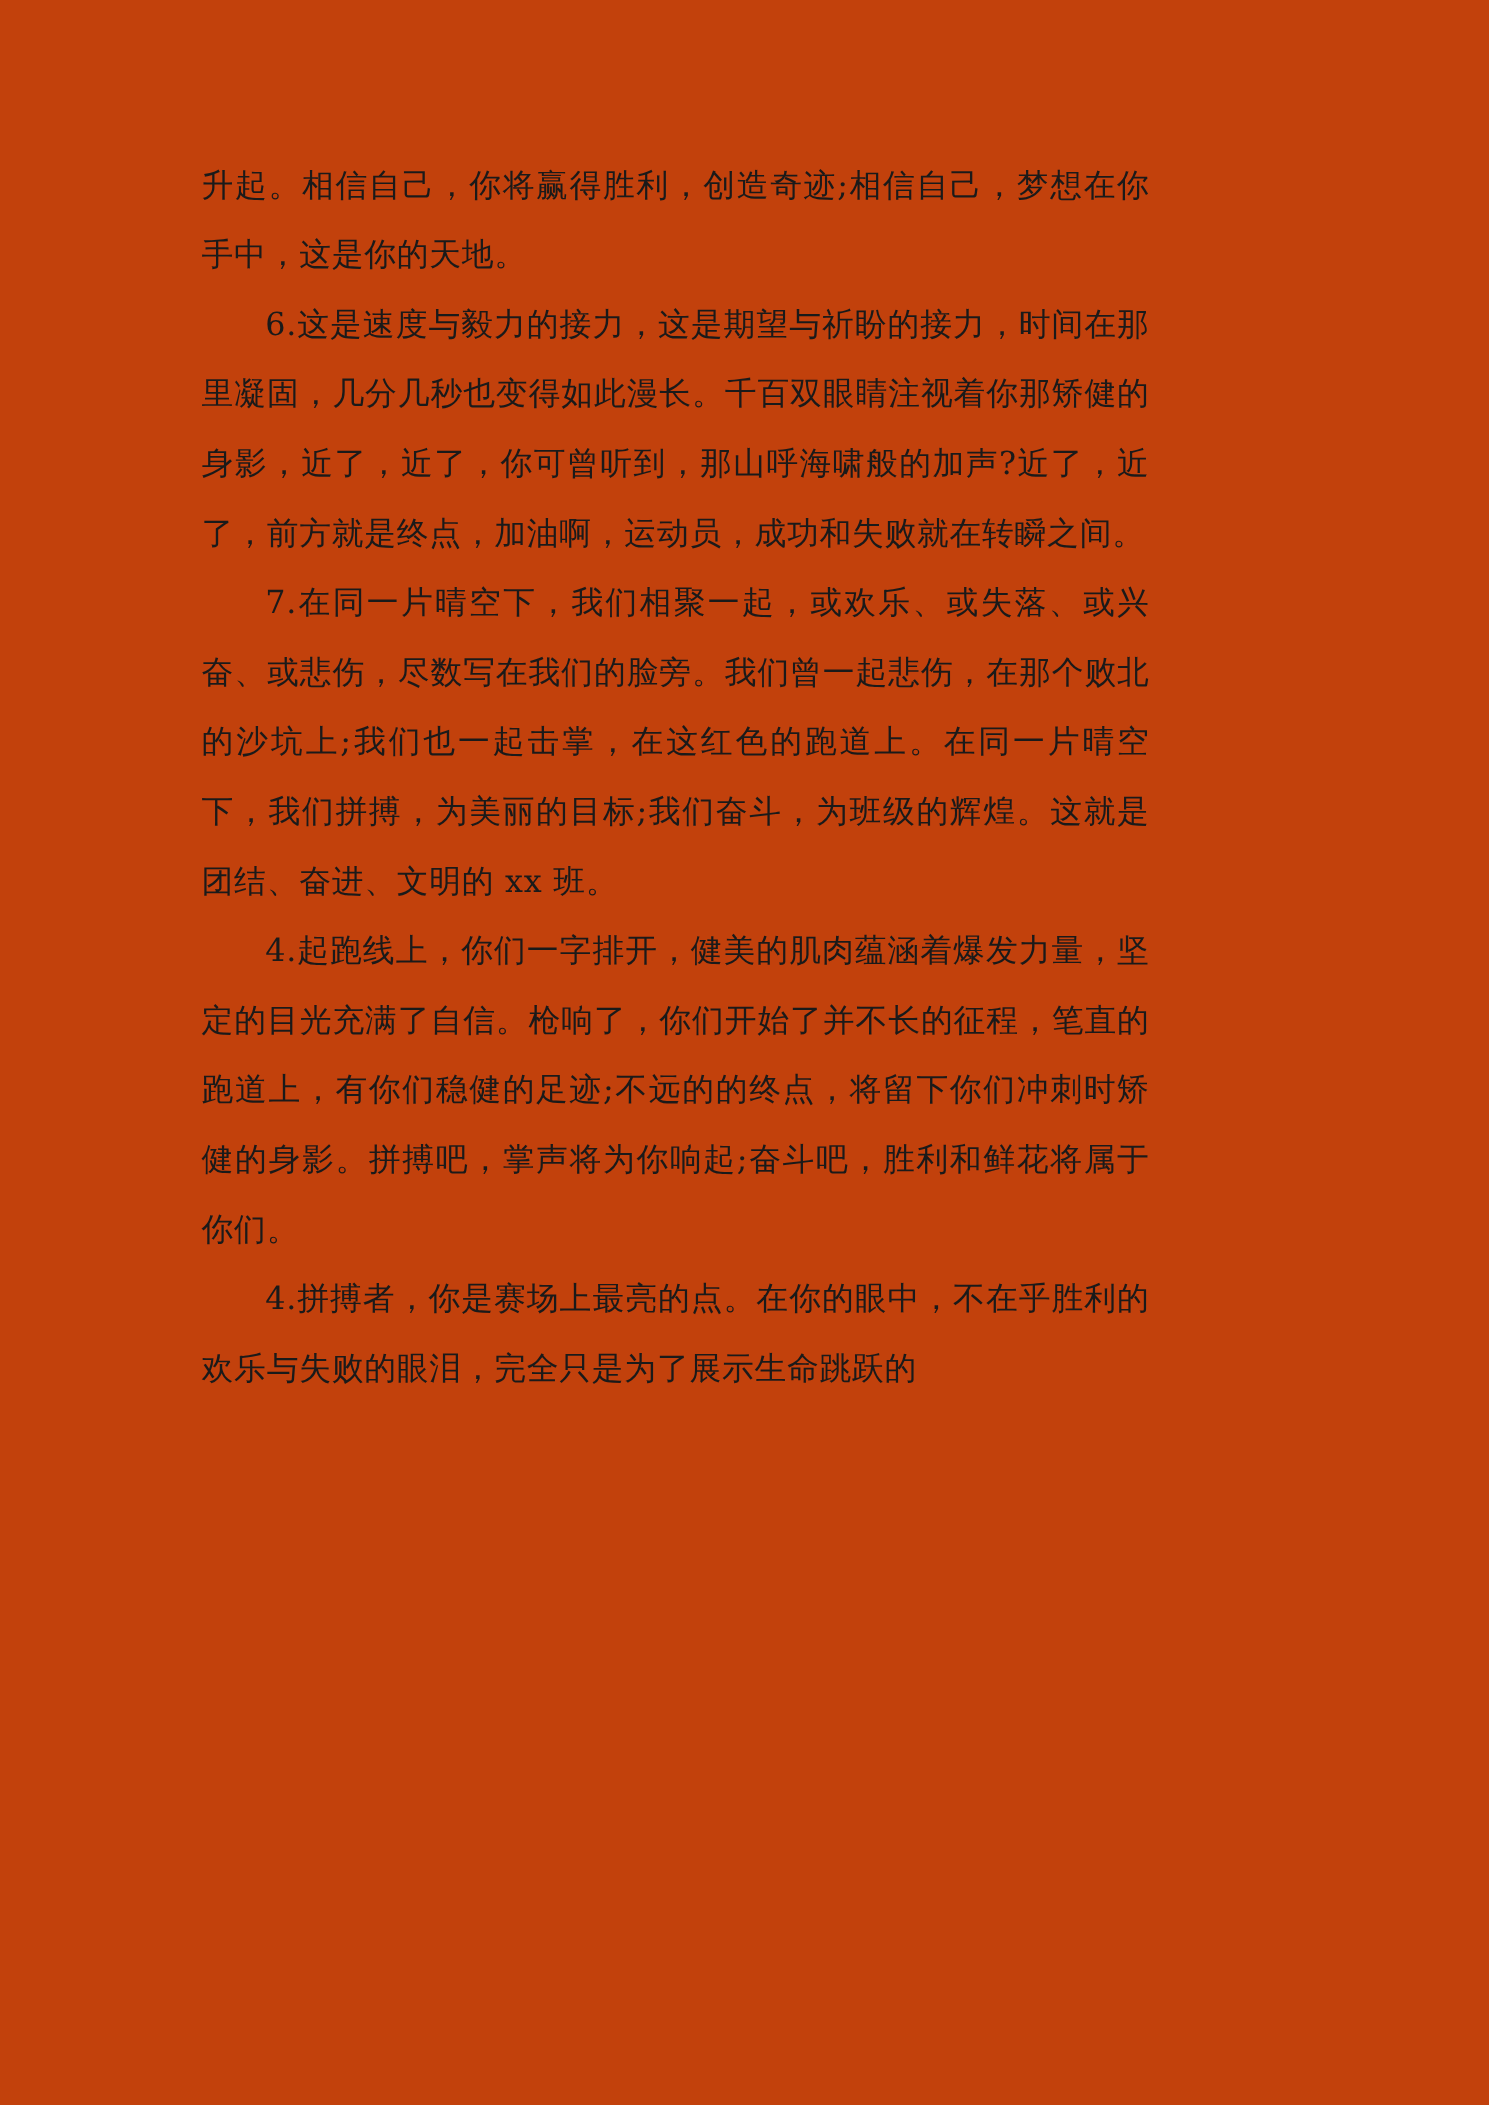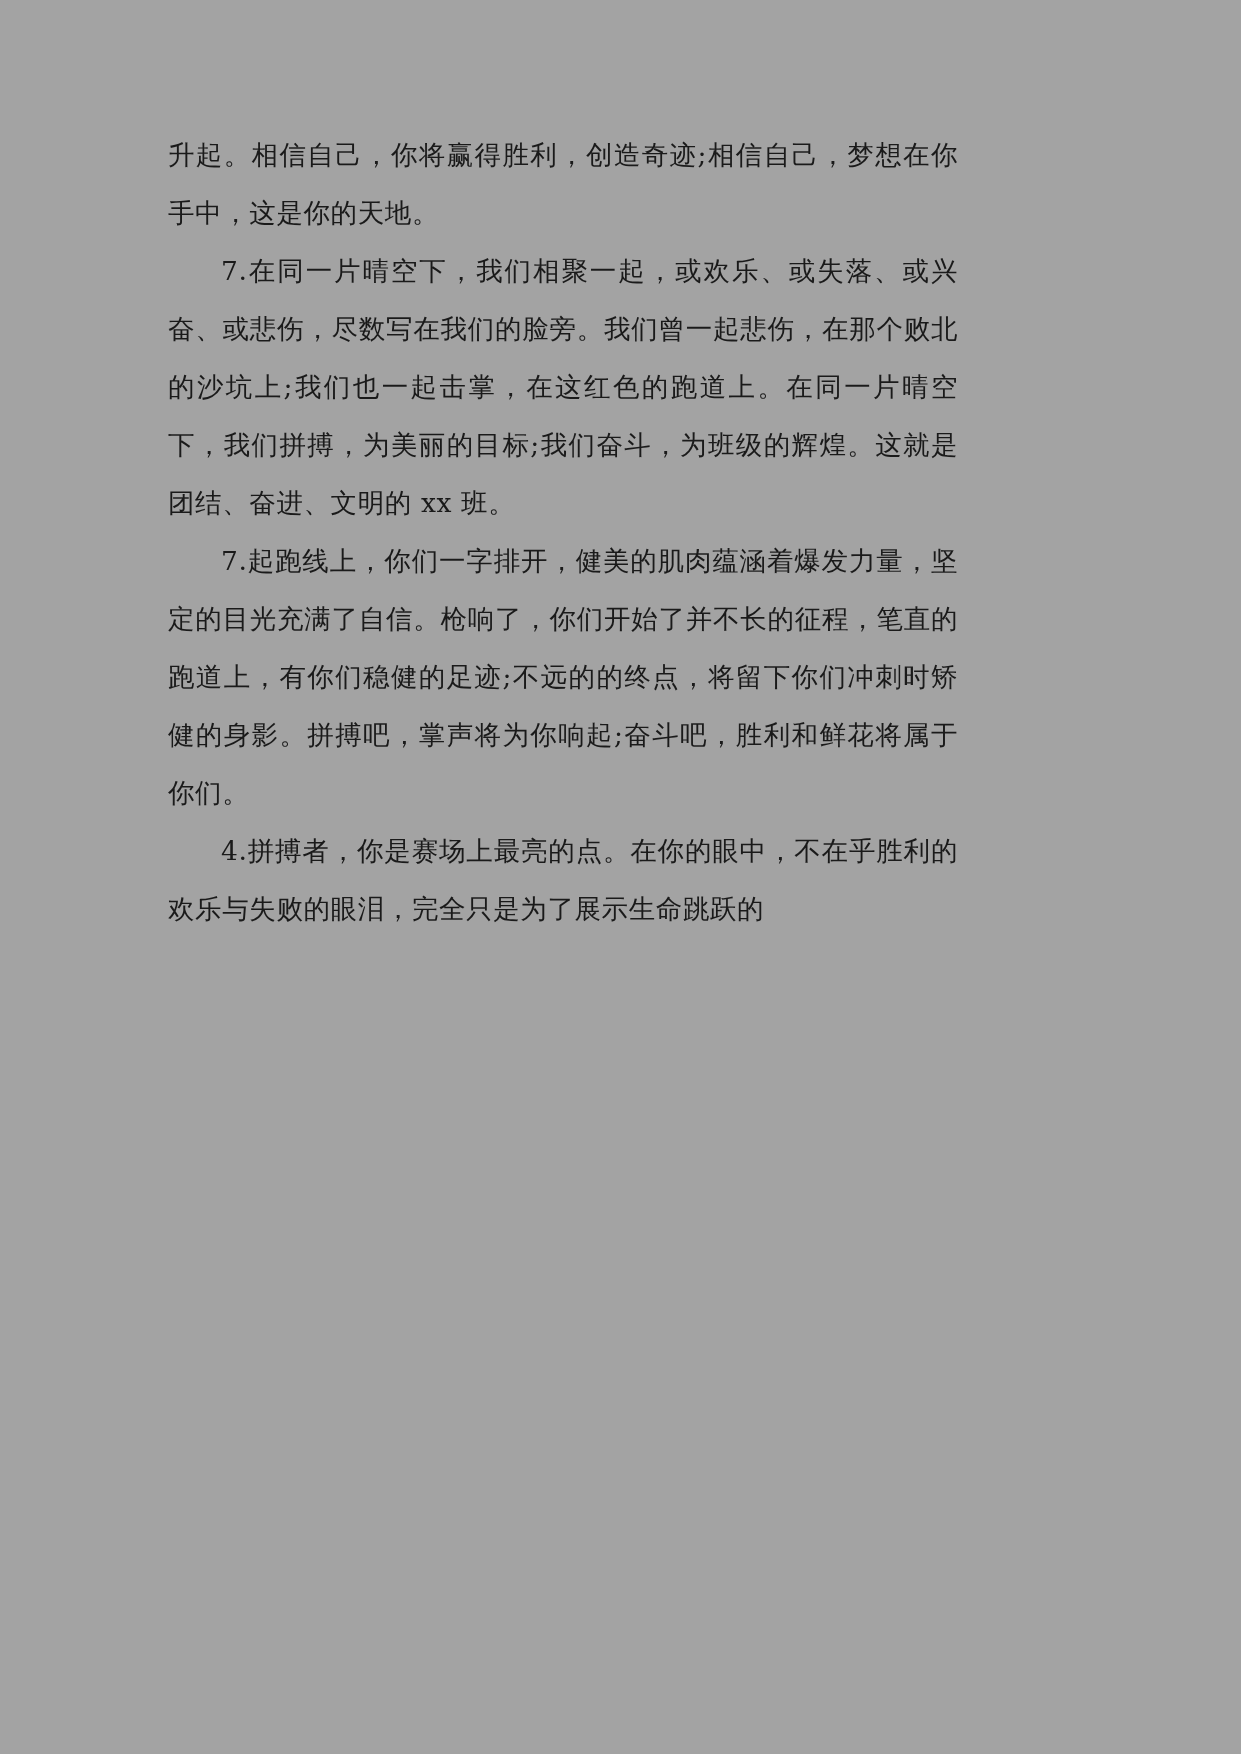--- a/index.html
+++ b/index.html
@@ -5,21 +5,21 @@
 <style>
   html, body {
     margin: 0;
     padding: 0;
     background: #ffffff;
   }
   .page {
     position: relative;
     width: 1241px;
     height: 1754px;
-    background: #a3a3a3;
+    background: #c2410c;
     margin: 0 auto;
     overflow: hidden;
     box-sizing: border-box;
   }
   .content {
     position: absolute;
     left: 168px;
     top: 126px;
     width: 790px;
   }
@@ -39,22 +39,23 @@
   }
 </style>
 </head>
 <body>
 
 <div class="page">
   <div class="content">
 
     <p class="para">升起。相信自己，你将赢得胜利，创造奇迹;相信自己，梦想在你手中，这是你的天地。</p>
 
+    <p class="para indent">6.这是速度与毅力的接力，这是期望与祈盼的接力，时间在那里凝固，几分几秒也变得如此漫长。千百双眼睛注视着你那矫健的身影，近了，近了，你可曾听到，那山呼海啸般的加声?近了，近了，前方就是终点，加油啊，运动员，成功和失败就在转瞬之间。</p>
 
     <p class="para indent">7.在同一片晴空下，我们相聚一起，或欢乐、或失落、或兴奋、或悲伤，尽数写在我们的脸旁。我们曾一起悲伤，在那个败北的沙坑上;我们也一起击掌，在这红色的跑道上。在同一片晴空下，我们拼搏，为美丽的目标;我们奋斗，为班级的辉煌。这就是团结、奋进、文明的 xx 班。</p>
 
 
-    <p class="para indent">7.起跑线上，你们一字排开，健美的肌肉蕴涵着爆发力量，坚定的目光充满了自信。枪响了，你们开始了并不长的征程，笔直的跑道上，有你们稳健的足迹;不远的的终点，将留下你们冲刺时矫健的身影。拼搏吧，掌声将为你响起;奋斗吧，胜利和鲜花将属于你们。</p>
+    <p class="para indent">4.起跑线上，你们一字排开，健美的肌肉蕴涵着爆发力量，坚定的目光充满了自信。枪响了，你们开始了并不长的征程，笔直的跑道上，有你们稳健的足迹;不远的的终点，将留下你们冲刺时矫健的身影。拼搏吧，掌声将为你响起;奋斗吧，胜利和鲜花将属于你们。</p>
 
     <p class="para indent">4.拼搏者，你是赛场上最亮的点。在你的眼中，不在乎胜利的欢乐与失败的眼泪，完全只是为了展示生命跳跃的</p>
 
   </div>
 </div>
 
 </body></html>

